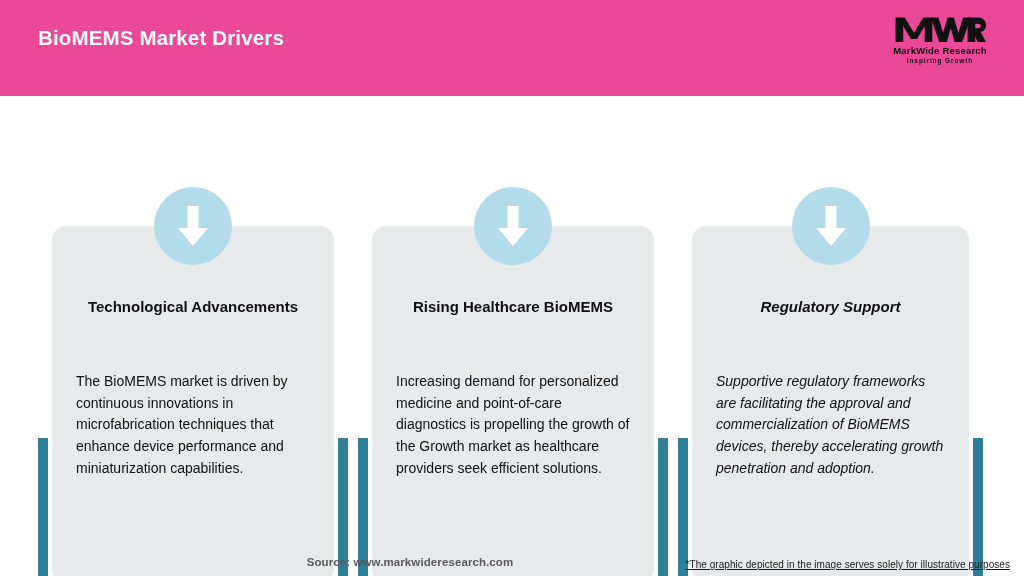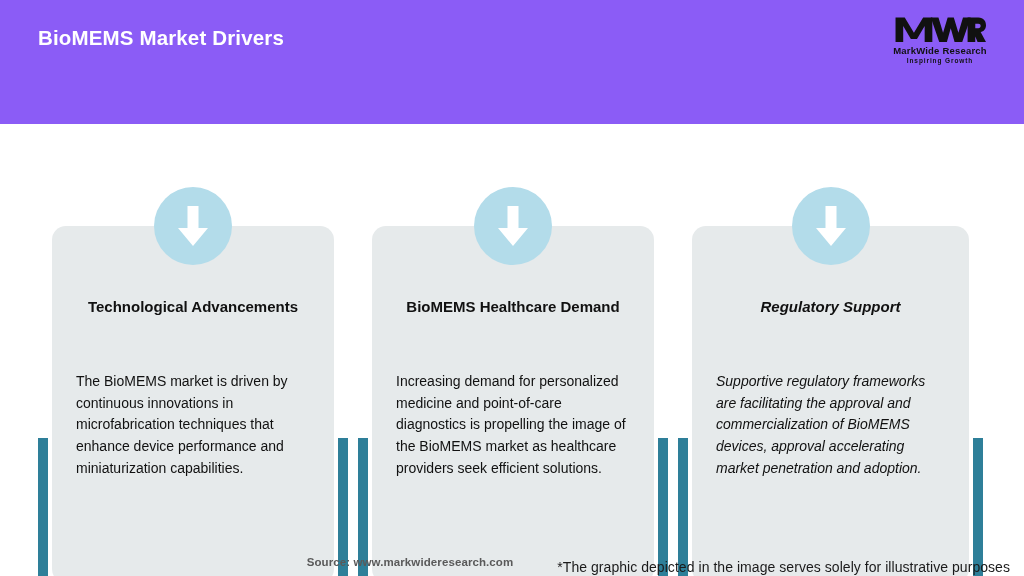--- a/index.html
+++ b/index.html
@@ -14,22 +14,22 @@
     overflow: hidden;
     position: relative;
   }
 
   
   .header {
     position: absolute;
     left: 0;
     top: 0;
     width: 1024px;
-    height: 124px;
-    background: #8b5cf6;
+    height: 96px;
+    background: #ec4899;
   }
   .header-title {
     position: absolute;
     left: 38px;
     top: 26px;
     font-size: 20.5px;
     font-weight: bold;
     color: #ffffff;
     letter-spacing: 0.15px;
     white-space: nowrap;
@@ -158,24 +158,25 @@
     text-align: center;
     font-size: 11.5px;
     font-weight: bold;
     color: #5A5A5A;
     letter-spacing: 0.1px;
   }
   .disclaimer {
     position: absolute;
     right: 14px;
     top: 559px;
-    font-size: 14px;
+    font-size: 10px;
     color: #1b1b1b;
     letter-spacing: 0.05px;
     white-space: nowrap;
+    text-decoration: underline;
   }
 </style>
 </head>
 <body>
 
 <div class="header">
   <div class="header-title">BioMEMS Market Drivers</div>
 
   <div class="logo">
     <svg class="logo-mark" viewBox="0 0 120 38">
@@ -204,34 +205,34 @@
   </div>
 
   <div class="card-wrap c1">
     <div class="bracket"></div>
     <div class="card">
       <div class="badge">
         <svg viewBox="0 0 40 44">
           <path d="M14.5 2 L25.5 2 L25.5 24 L35 24 L20 42 L5 24 L14.5 24 Z" fill="#FFFFFF"></path>
         </svg>
       </div>
-      <div class="card-title">BioMEMS Healthcare Demand</div>
-      <div class="card-body">Increasing demand for personalized medicine and point-of-care diagnostics is propelling the image of the BioMEMS market as healthcare providers seek efficient solutions.</div>
+      <div class="card-title">Rising Healthcare BioMEMS</div>
+      <div class="card-body">Increasing demand for personalized medicine and point-of-care diagnostics is propelling the growth of the Growth market as healthcare providers seek efficient solutions.</div>
     </div>
   </div>
 
   <div class="card-wrap c2">
     <div class="bracket"></div>
     <div class="card">
       <div class="badge">
         <svg viewBox="0 0 40 44">
           <path d="M14.5 2 L25.5 2 L25.5 24 L35 24 L20 42 L5 24 L14.5 24 Z" fill="#FFFFFF"></path>
         </svg>
       </div>
       <div class="card-title">Regulatory Support</div>
-      <div class="card-body">Supportive regulatory frameworks are facilitating the approval and commercialization of BioMEMS devices, approval accelerating market penetration and adoption.</div>
+      <div class="card-body">Supportive regulatory frameworks are facilitating the approval and commercialization of BioMEMS devices, thereby accelerating growth penetration and adoption.</div>
     </div>
   </div>
 
 </div>
 
 <div class="source">Source: www.markwideresearch.com</div>
 <div class="disclaimer">*The graphic depicted in the image serves solely for illustrative purposes</div>
 
 </body></html>

